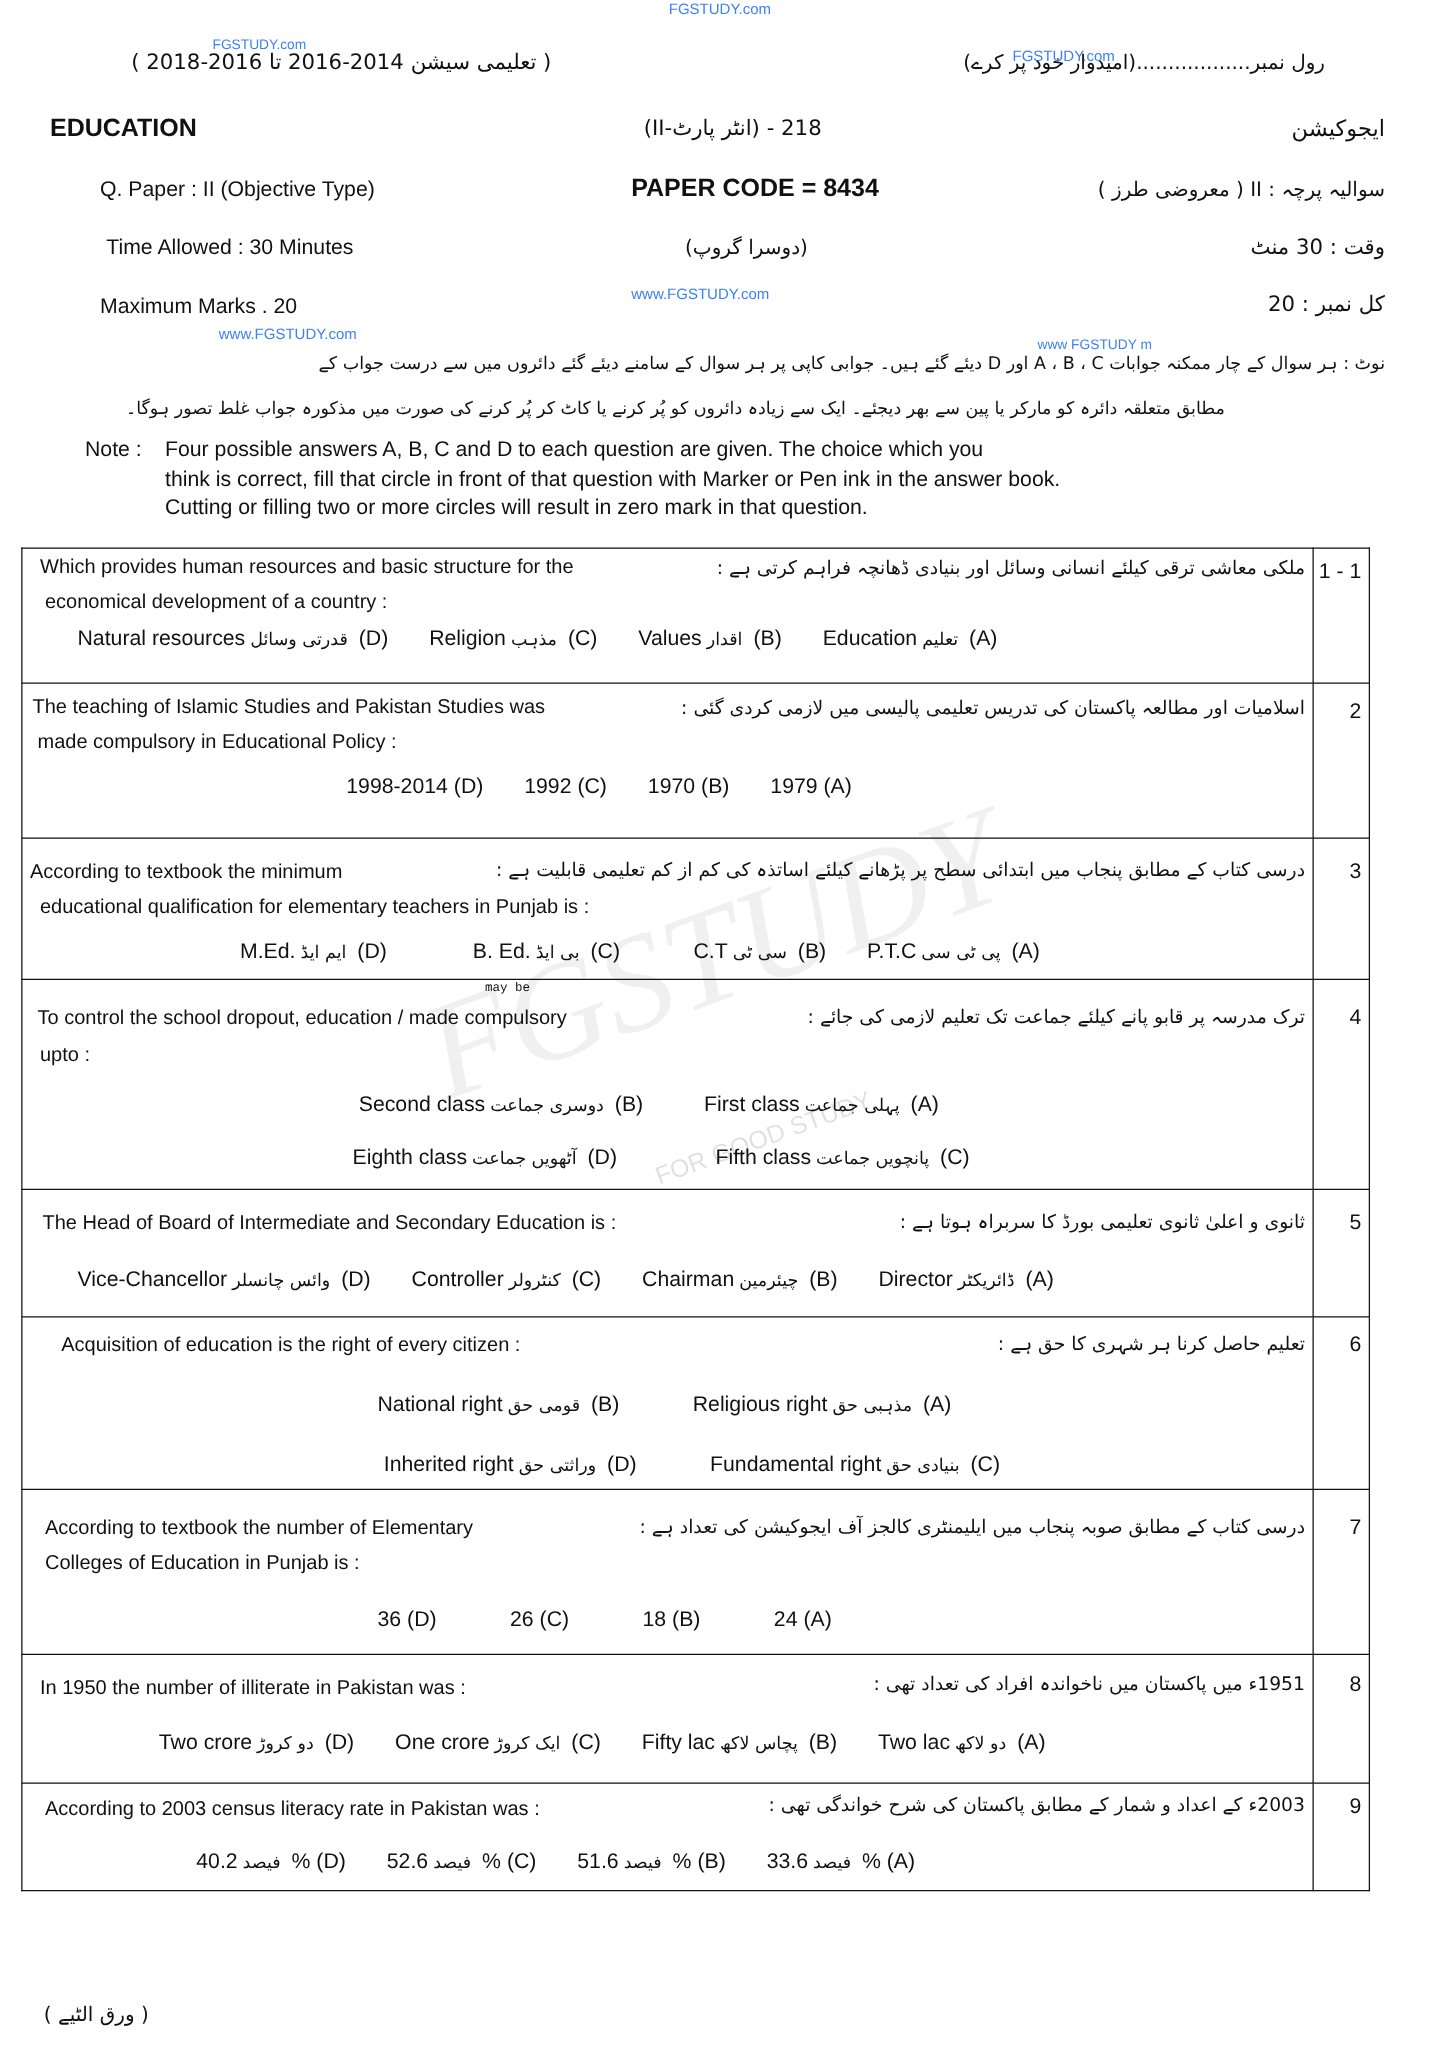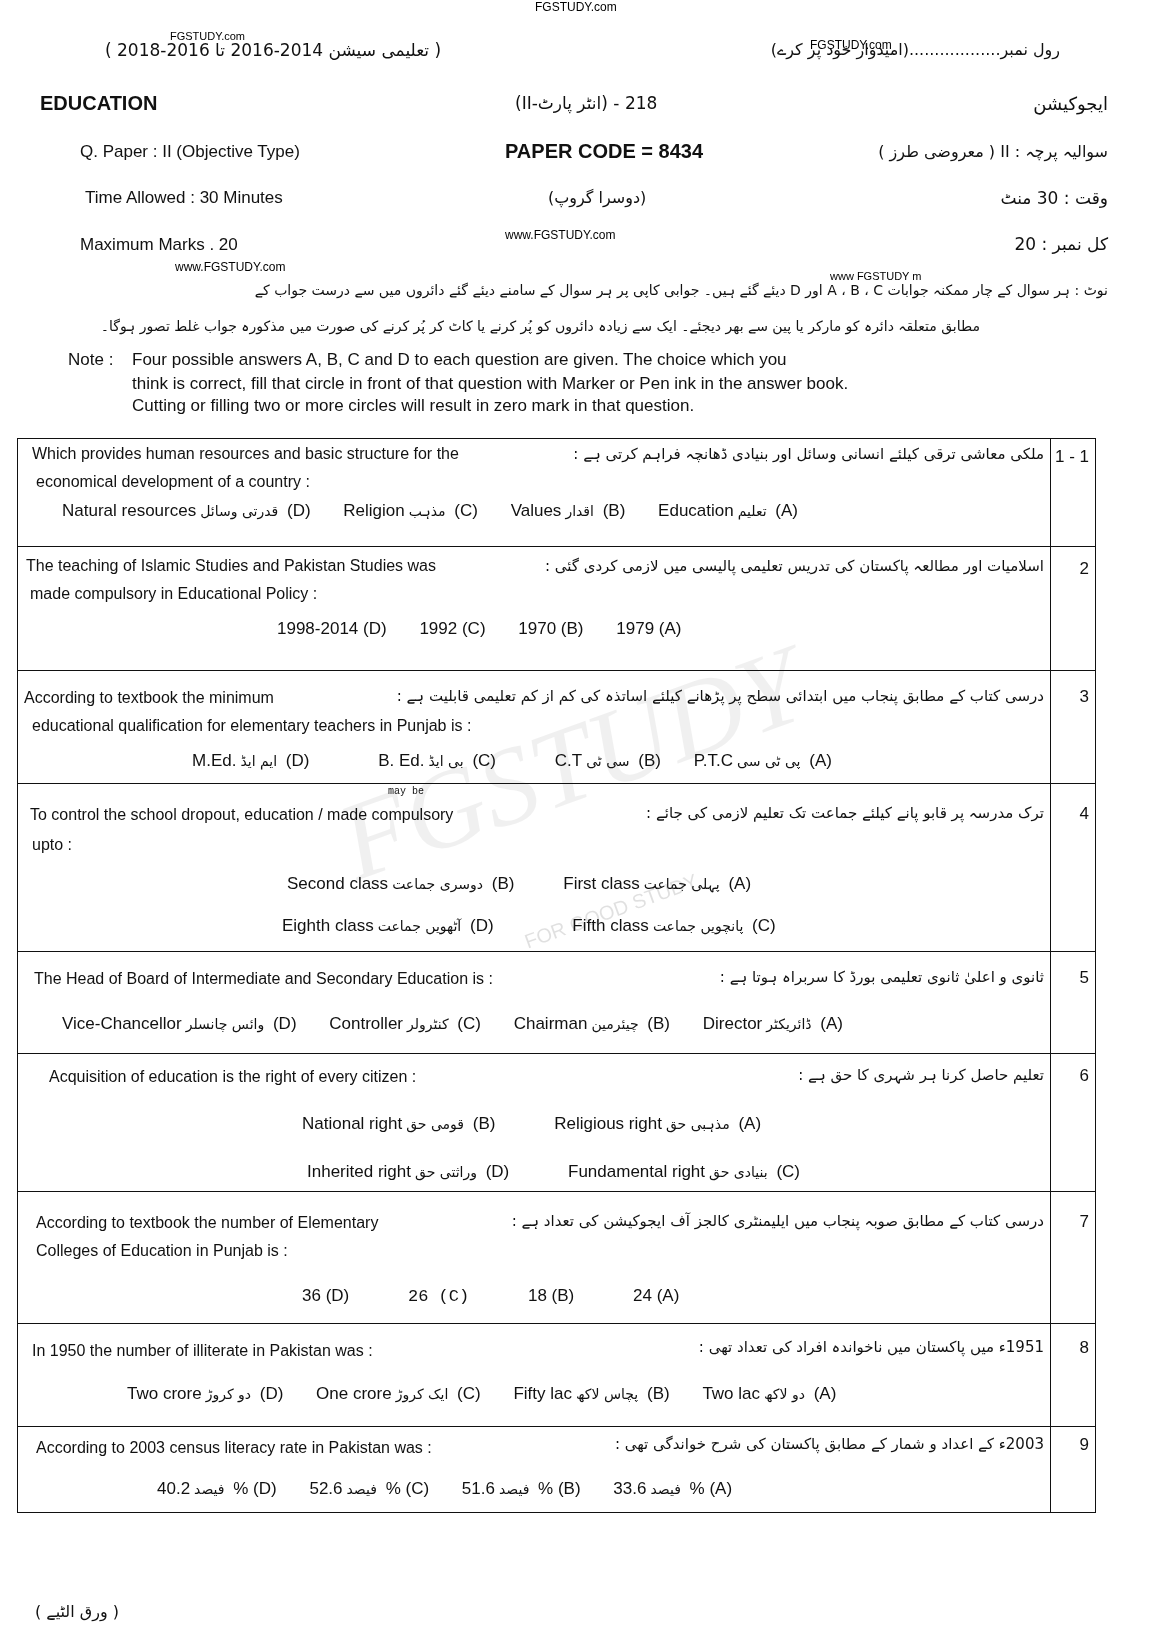--- a/index.html
+++ b/index.html
@@ -1,18 +1,18 @@
 <!DOCTYPE html>
 <html><head>
 <meta charset="utf-8">
 <style>
   html,body{margin:0;padding:0;background:#fff;}
   body{width:1150px;height:1648px;position:relative;overflow:hidden;font-family:"Liberation Sans",sans-serif;color:#111;}
   .abs{position:absolute;white-space:nowrap;}
-  .wm{font-size:12px;color:#000000;}
+  .wm{font-size:12px;color:#3b82f6;}
   .ur{font-family:"DejaVu Sans",sans-serif;direction:rtl;}
   .en{font-size:17px;}
   .bold{font-weight:bold;}
   table.q{position:absolute;left:17px;top:438px;width:1079px;border-collapse:collapse;}
   table.q td{border:1.5px solid #111;vertical-align:top;padding:0;position:relative;}
   td.num{width:38px;text-align:right;padding-right:6px !important;font-size:17px;}
   .qen{position:absolute;font-size:16px;line-height:29px;}
   .qur{position:absolute;right:6px;font-size:15px;direction:rtl;font-family:"DejaVu Sans",sans-serif;}
   .opts{position:absolute;font-size:17px;}
   .opt{display:inline-block;margin:0 14px;}
@@ -164,21 +164,21 @@
         </td>
   </tr>
 
   <tr style="height:132px;">
     <td>
       <div class="qen" style="left:18px;top:16px;">According to textbook the number of Elementary</div>
       <div class="qen" style="left:18px;top:44px;">Colleges of Education in Punjab is :</div>
       <div class="qur" style="top:20px;">درسی کتاب کے مطابق صوبہ پنجاب میں ایلیمنٹری کالجز آف ایجوکیشن کی تعداد ہے :</div>
       <div class="opts" style="left:270px;top:94px;">
         <span class="opt"><span>36</span> <span>(D)</span></span>
-        <span class="opt" style="margin-left:40px;font-family:Liberation Mono, monospace;"><span>26</span> <span>(C)</span></span>
+        <span class="opt" style="margin-left:40px;"><span>26</span> <span>(C)</span></span>
         <span class="opt" style="margin-left:40px;"><span>18</span> <span>(B)</span></span>
         <span class="opt" style="margin-left:40px;"><span>24</span> <span>(A)</span></span>
       </div>
     </td>
     <td class="num">
           <div style="margin-top:20px;">7</div>
         </td>
   </tr>
 
   <tr style="height:103px;">

